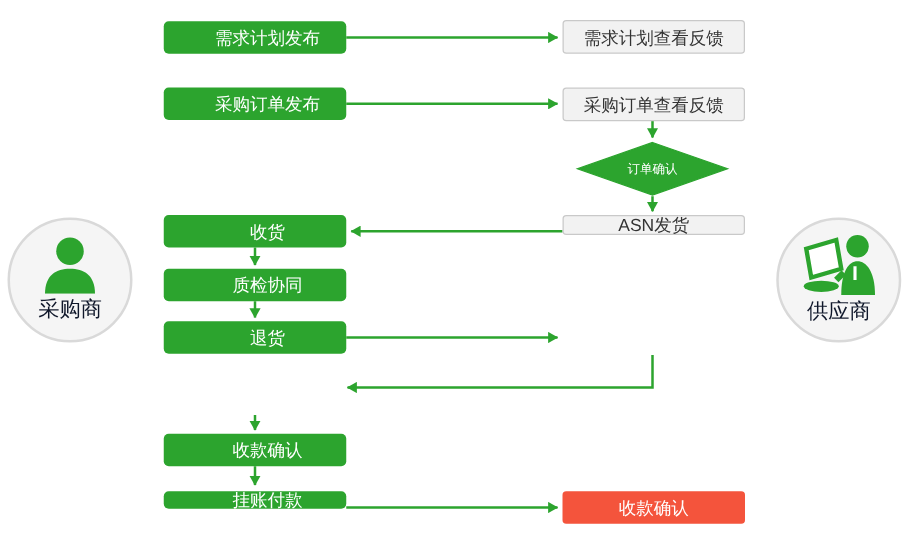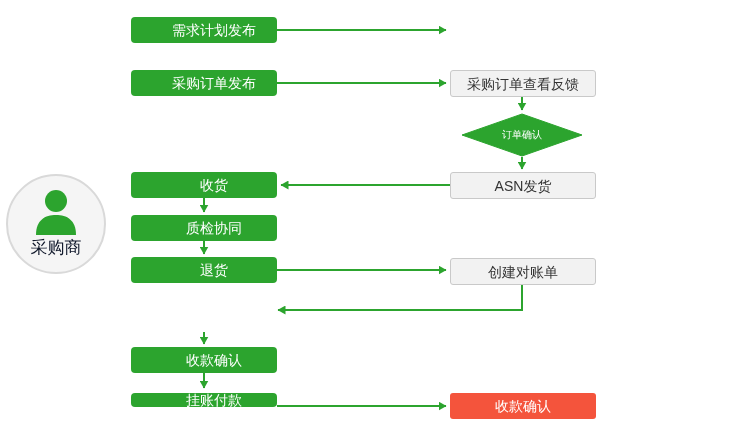--- a/index.html
+++ b/index.html
@@ -56,35 +56,46 @@
   </svg>
 
   <div class="pnode green" style="left:131px;top:17px;width:146px;height:26px">需求计划发布</div>
   <div class="pnode green" style="left:131px;top:70px;width:146px;height:26px">采购订单发布</div>
   <div class="pnode green" style="left:131px;top:172px;width:146px;height:26px">收货</div>
   <div class="pnode green" style="left:131px;top:215px;width:146px;height:26px">质检协同</div>
   <div class="pnode green" style="left:131px;top:257px;width:146px;height:26px">退货</div>
   <div class="pnode green" style="left:131px;top:347px;width:146px;height:26px">收款确认</div>
   <div class="pnode green" style="left:131px;top:393px;width:146px;height:14px">挂账付款</div>
 
+  <div class="pnode gray" style="left:450px;top:16px;width:146px;height:27px">需求计划查看反馈</div>
   <div class="pnode gray" style="left:450px;top:70px;width:146px;height:27px">采购订单查看反馈</div>
-  <div class="pnode gray" style="left:450px;top:172px;width:146px;height:27px">ASN发货</div>
-  <div class="pnode gray" style="left:450px;top:258px;width:146px;height:27px">创建对账单</div>
+  <div class="pnode gray" style="left:450px;top:172px;width:146px;height:16px">ASN发货</div>
   <div class="pnode red" style="left:450px;top:393px;width:146px;height:26px">收款确认</div>
 
   <div class="diamond green-d" style="left:460px;top:113px;width:124px;height:44px">
     <svg viewBox="0 0 124 44" preserveAspectRatio="none">
       <polygon points="62,1 122,22 62,43 2,22"></polygon>
     </svg>
     <span class="dlabel">订单确认</span>
   </div>
 
 
   <div class="actor" style="left:6px;top:174px">
     <svg class="icon" width="46" height="46" viewBox="0 0 46 46">
       <circle cx="23" cy="12" r="11" fill="#2ca42e"></circle>
       <path d="M3,46 C3,31 12,26 23,26 C34,26 43,31 43,46 Z" fill="#2ca42e"></path>
     </svg>
     <span class="alabel">采购商</span>
   </div>
 
+  <div class="actor" style="left:621px;top:174px">
+    <svg class="icon" width="58" height="48" viewBox="0 0 58 48">
+      <polygon points="3,11 27,4 31,27 7,34" fill="#ffffff" stroke="#2ca42e" stroke-width="3.5"></polygon>
+      <ellipse cx="15" cy="41" rx="14" ry="4.5" fill="#2ca42e"></ellipse>
+      <circle cx="44" cy="9" r="9" fill="#2ca42e"></circle>
+      <path d="M31,48 C31,29 37,21 44,21 C51,21 58,29 58,48 Z" fill="#2ca42e"></path>
+      <path d="M42,25 v11" stroke="#ffffff" stroke-width="2.5" fill="none"></path>
+      <path d="M33,30 l-6,6" stroke="#2ca42e" stroke-width="5" fill="none"></path>
+    </svg>
+    <span class="alabel">供应商</span>
+  </div>
 
 </div>
 
 </body></html>

